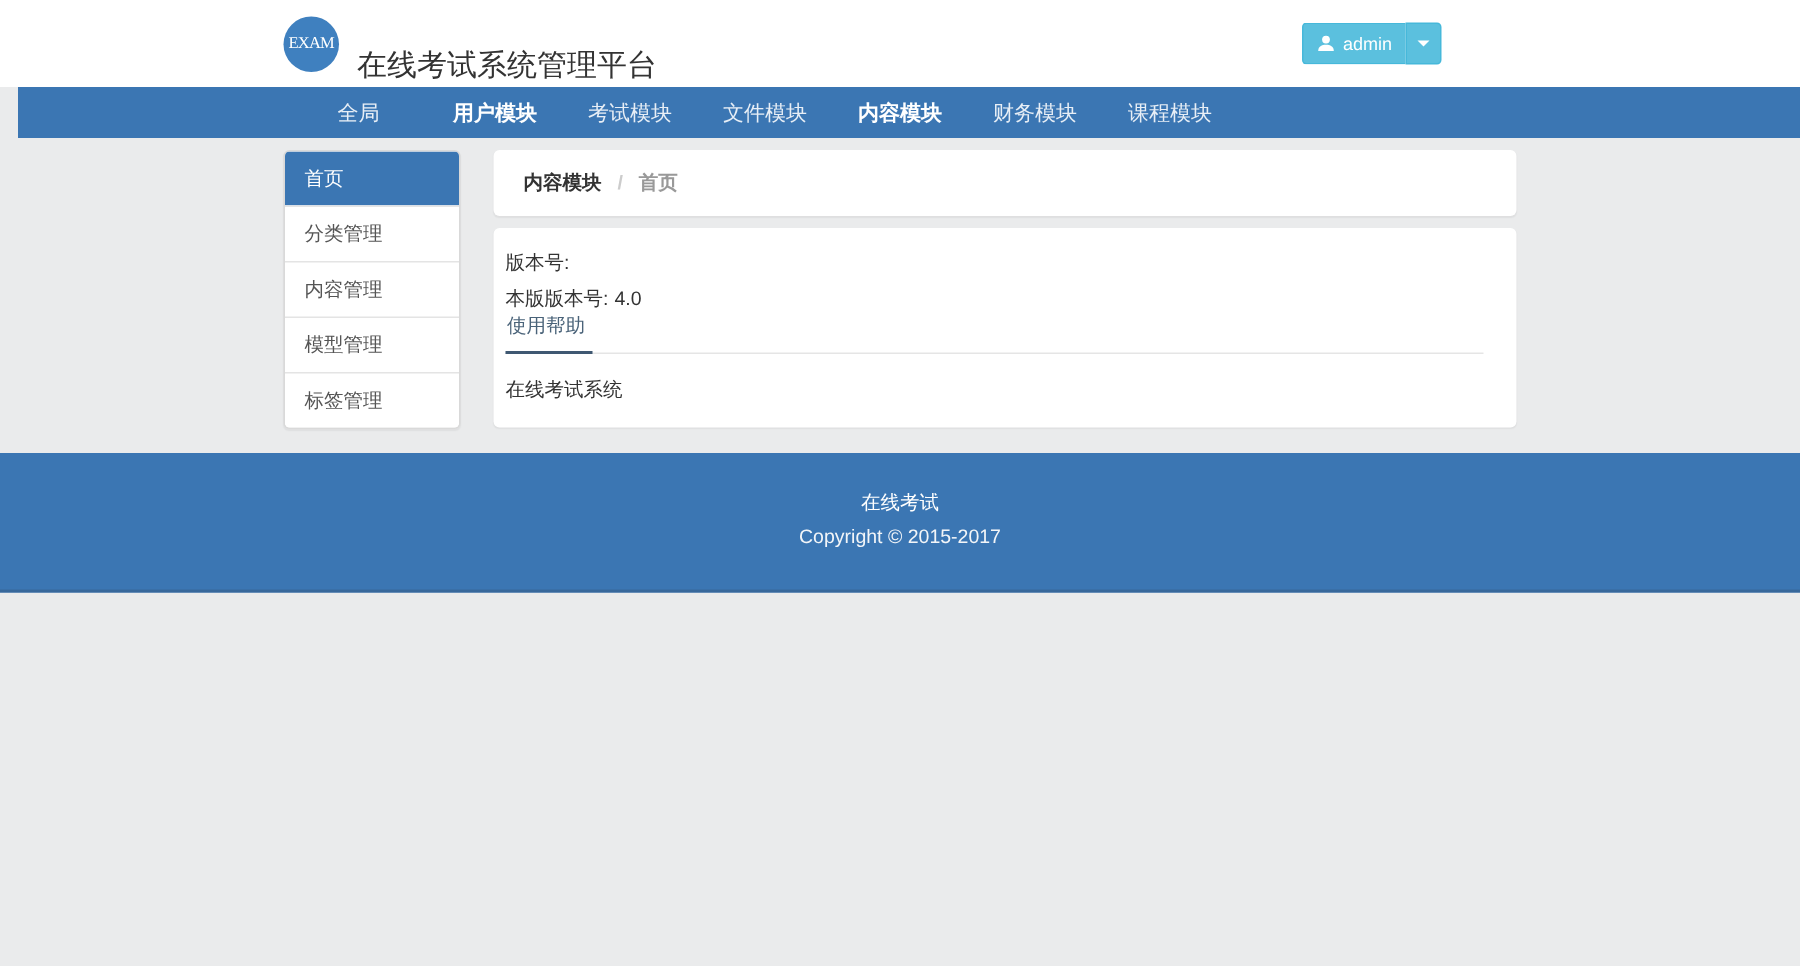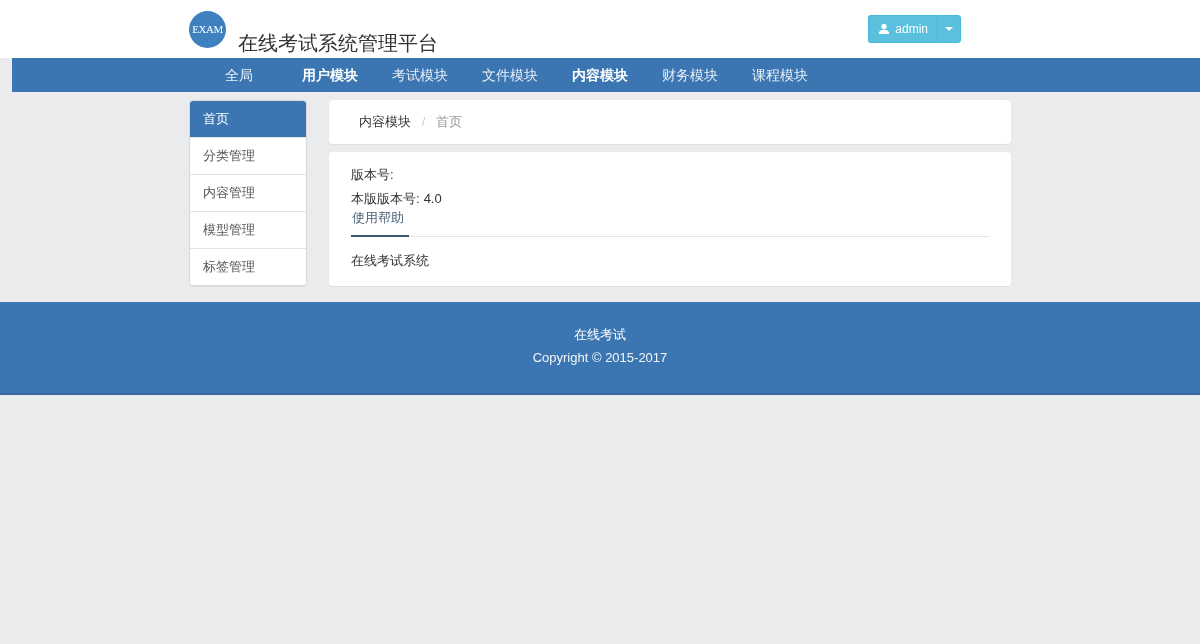--- a/index.html
+++ b/index.html
@@ -61,26 +61,26 @@
     border-top: 1px solid #e4e4e4; cursor: pointer; background: #fff;
   }
   .sidebar-item:first-child { border-top: none; }
   .sidebar-item.active { background: #3b76b3; color: #fff; border-top-color: #3b76b3; }
 
   .right-col { flex: 1; margin-left: 22px; }
   .panel {
     background: #fff; border-radius: 4px;
     box-shadow: 0 1px 1px rgba(0,0,0,0.05);
   }
-  .breadcrumb-panel { padding: 13px 30px; margin-bottom: 8px; font-size: 13px; }
+  .breadcrumb-panel { padding: 13px 20px; margin-bottom: 8px; font-size: 13px; font-weight: bold; }
   .crumb-module { color: #333; }
   .crumb-sep { color: #cccccc; margin: 0 7px; }
   .crumb-current { color: #999999; }
 
-  .main-panel { padding: 13px 22px 16px 22px; }
+  .main-panel { padding: 13px 22px 16px 8px; }
   .version-label, .version-line { font-size: 13px; color: #333; line-height: 19px; }
   .version-line { margin-top: 5px; }
   .version-value { margin-left: 4px; }
   .tabs-row { border-bottom: 1px solid #e5e5e5; }
   .help-tab {
     display: inline-block; font-size: 13px; color: #4a6379;
     padding: 0 5px 8px 1px; border-bottom: 2px solid #3f5872;
     margin-bottom: -1px; cursor: pointer; text-decoration: none;
   }
   .help-content { font-size: 13px; color: #333; margin-top: 14px; line-height: 19px; }

